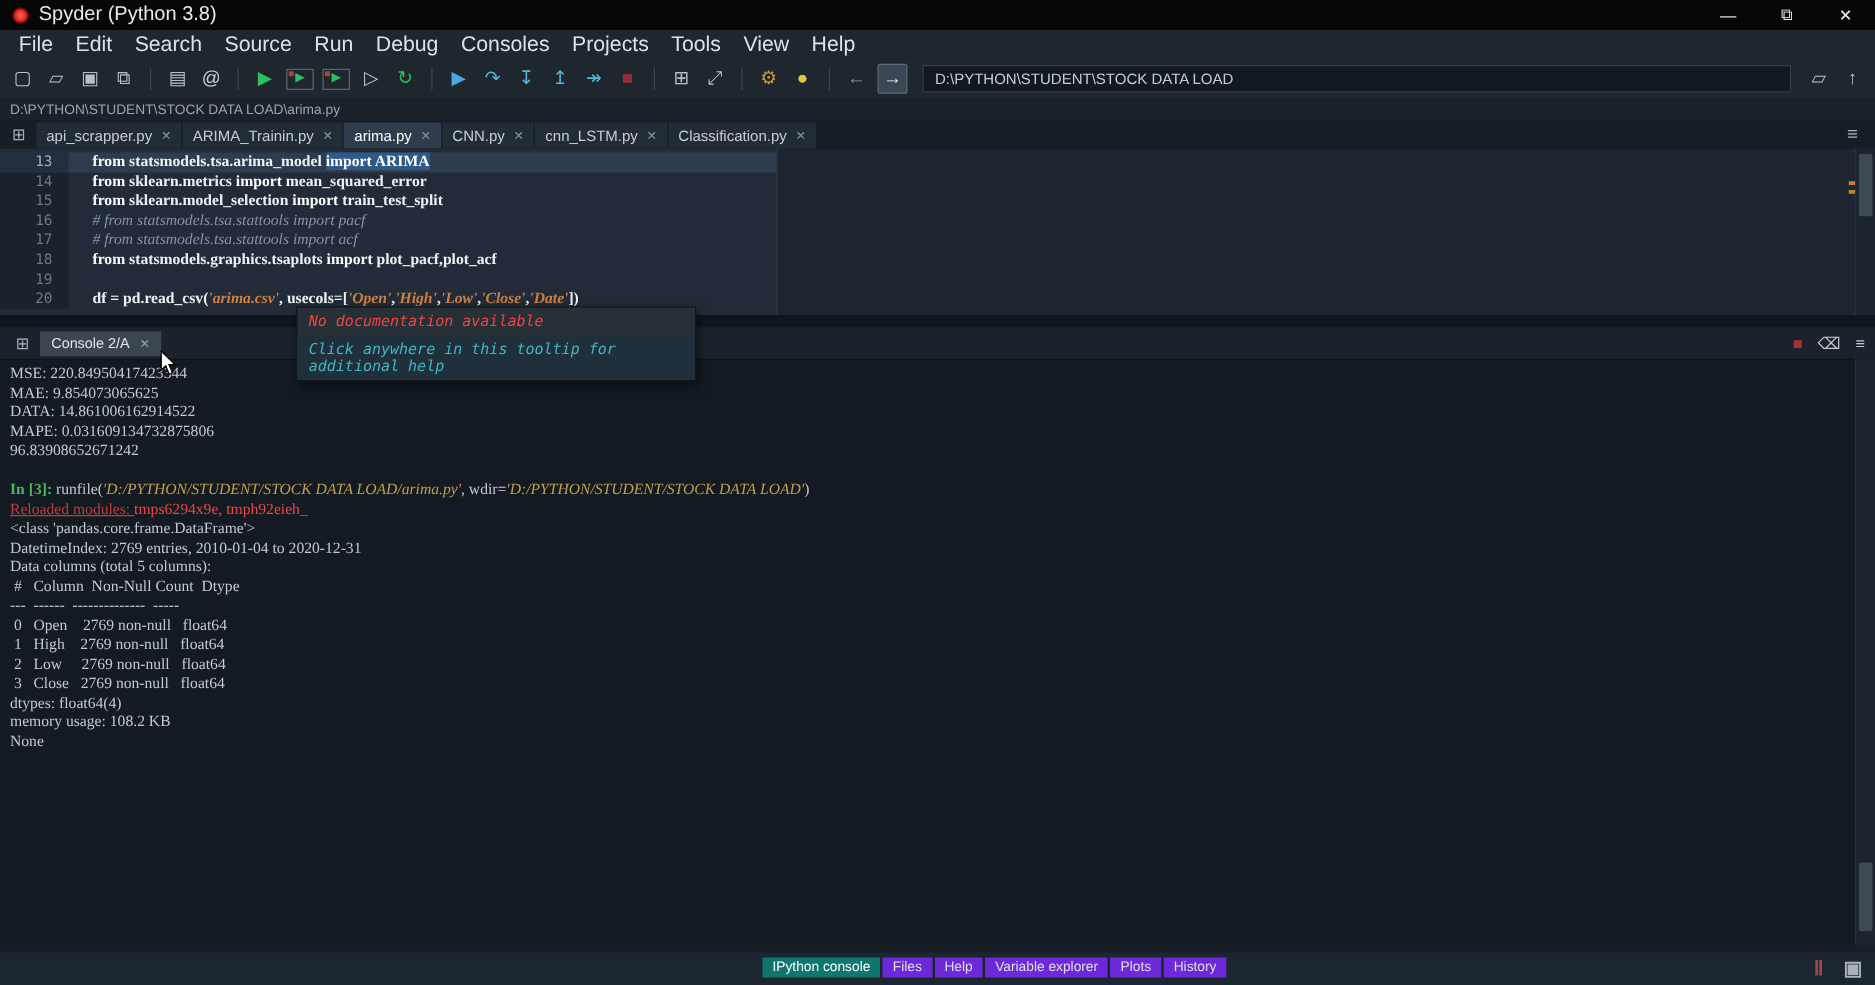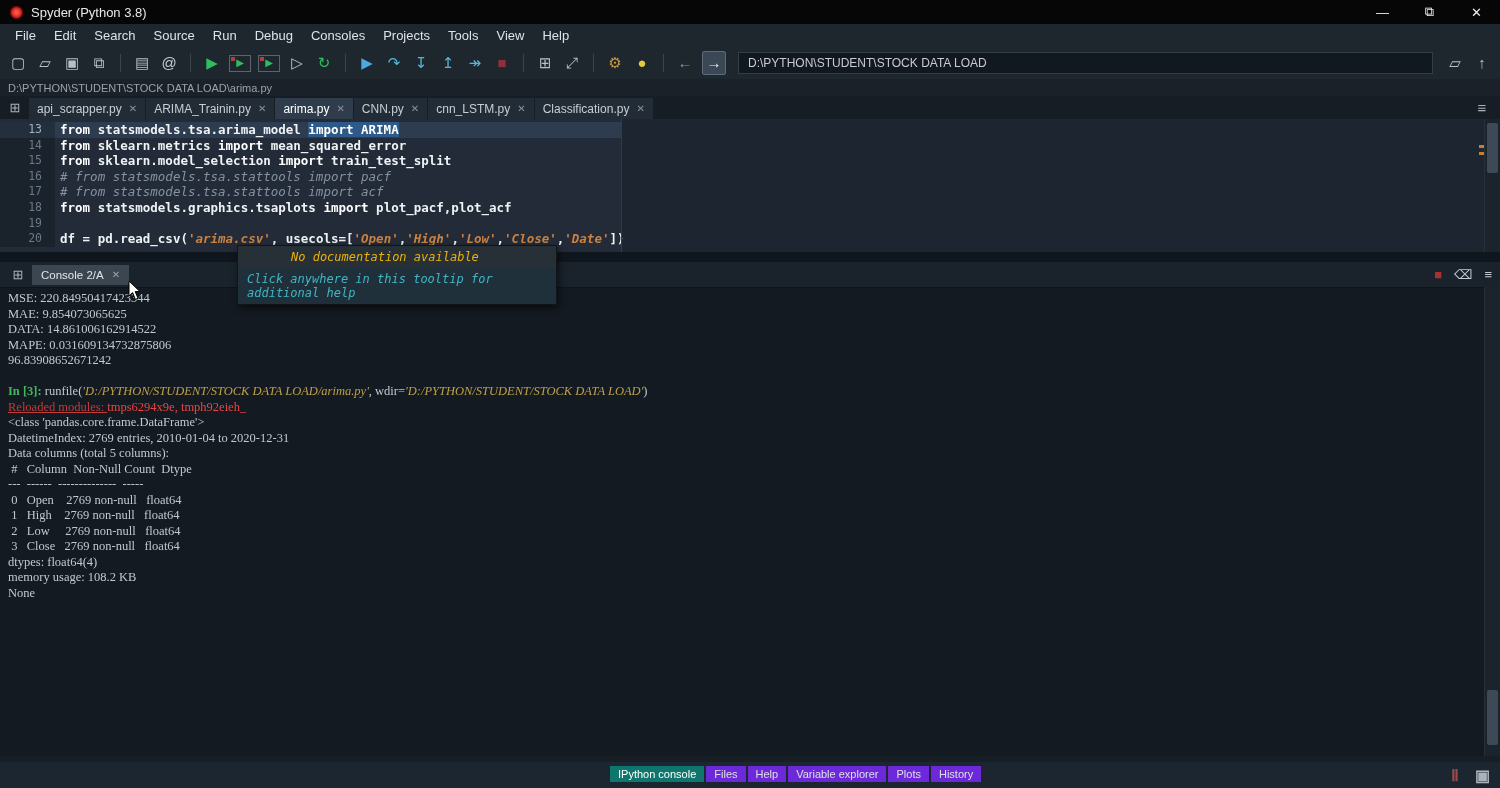--- a/index.html
+++ b/index.html
@@ -5,28 +5,28 @@
   html,body{margin:0;padding:0;background:#000;}
   .app{position:relative;width:1500px;height:788px;background:#171e26;overflow:hidden;
        font-family:"Liberation Sans",sans-serif;-webkit-font-smoothing:antialiased;}
 
   
   .titlebar{position:absolute;left:0;top:0;right:0;height:24px;background:#060606;
             display:flex;align-items:center;color:#e8e8e8;}
   .logo{width:13px;height:13px;border-radius:50%;margin:0 8px 0 10px;flex:none;
         background:radial-gradient(circle at 50% 50%, #ff5544 15%, #c01818 60%, #7a0d0d 100%);
         box-shadow:inset 0 0 0 1px #5a0a0a;}
-  .title{font-size:13px;}
+  .title{font-size:16px;}
   .wctrls{margin-left:auto;display:flex;height:100%;}
   .wctrl{width:47px;display:flex;align-items:center;justify-content:center;font-size:13px;color:#eceff1;}
 
   
   .menubar{position:absolute;top:24px;height:23px;left:0;right:0;background:#1e262e;
            display:flex;align-items:center;padding-left:6px;border-bottom:1px solid #141a20;}
-  .menu-item{font-size:13px;color:#dde2e6;padding:2px 9px;}
+  .menu-item{font-size:17px;color:#dde2e6;padding:2px 9px;}
 
   
   .toolbar{position:absolute;top:47px;height:32px;left:0;right:0;background:#1e262e;
            display:flex;align-items:center;padding:0 8px;border-bottom:1px solid #141a20;}
   .tools{display:flex;align-items:center;gap:7px;flex:none;}
   .tool{min-width:20px;height:22px;display:flex;align-items:center;justify-content:center;
         font-size:15px;line-height:22px;}
   .tool.cellbox{border:1px solid #5a646e;width:17px;height:15px;font-size:10px;position:relative;}
   .tool.cellbox::before{content:"";position:absolute;left:1px;top:1px;width:4px;height:4px;background:#b04038;}
   .tool.hov{background:#3b4754;border:1px solid #5c6b7a;border-radius:2px;width:22px;}
@@ -51,21 +51,21 @@
 
   
   .editor{position:absolute;top:119px;height:133px;left:0;right:0;background:#222b37;overflow:hidden;
           font-family:"DejaVu Sans Mono",monospace;}
   .code{position:absolute;left:0;top:3px;right:15px;}
   .erow{display:flex;height:15.6px;line-height:15.6px;font-size:12.5px;font-weight:bold;white-space:pre;}
   .erow.cur{background:linear-gradient(to right,#2d3c4e 0,#2d3c4e 621px,transparent 621px);}
   .gut{width:42px;text-align:right;padding-right:13px;color:#6b7887;background:#1a222c;
        font-weight:normal;font-size:11.5px;flex:none;}
   .erow.cur .gut{background:#232f3c;color:#9fb0c0;}
-  .etext{padding-left:5px;}
+  .etext{padding-left:19px;font-family:Liberation Serif, serif;}
   .pln{color:#eef2f5;}
   .kw{color:#ffffff;}
   .cmt{color:#8593a0;font-style:italic;font-weight:normal;}
   .str{color:#ca8142;font-style:italic;}
   .sel{background:#2d5a88;}
   .guide{position:absolute;left:621px;top:0;bottom:0;width:1px;background:#313c4a;}
   .dim{position:absolute;left:622px;top:0;bottom:0;right:15px;background:rgba(8,12,18,0.18);pointer-events:none;}
   .vscroll{position:absolute;right:0;top:0;bottom:0;width:15px;background:#1b232d;border-left:1px solid #27313c;}
   .vscroll .thumb{position:absolute;left:2px;right:2px;background:#3d4955;border-radius:2px;}
   .warn{position:absolute;right:16px;width:5px;height:3px;background:#c87e2e;}
@@ -97,21 +97,21 @@
   .stabs{position:absolute;left:610px;top:4px;display:flex;gap:2px;}
   .stab{font-size:11px;padding:2px 8px;background:#6d28d9;color:#dbe0e4;white-space:nowrap;}
   .stab.active{background:#0f766e;color:#ffffff;}
   .sright{position:absolute;right:10px;top:1px;display:flex;gap:16px;align-items:center;height:24px;}
   .sricon{font-size:16px;font-weight:bold;}
 
   
   .tooltip{position:absolute;left:237px;top:245px;width:318px;background:#272f37;border:1px solid #10151a;
            box-shadow:2px 3px 7px rgba(0,0,0,.55);z-index:50;font-family:"DejaVu Sans Mono",monospace;
            font-size:12px;font-style:italic;}
-  .tl1{padding:4px 9px;color:#eab308;margin-left:44px;}
+  .tl1{padding:4px 9px;color:#ef4444;}
   .tl2{padding:4px 9px;color:#41b4c4;background:#20303a;}
 
   
   .cursor{position:absolute;left:128px;top:280px;z-index:60;}
 </style>
 </head>
 <body>
 
 <div class="app">
 

